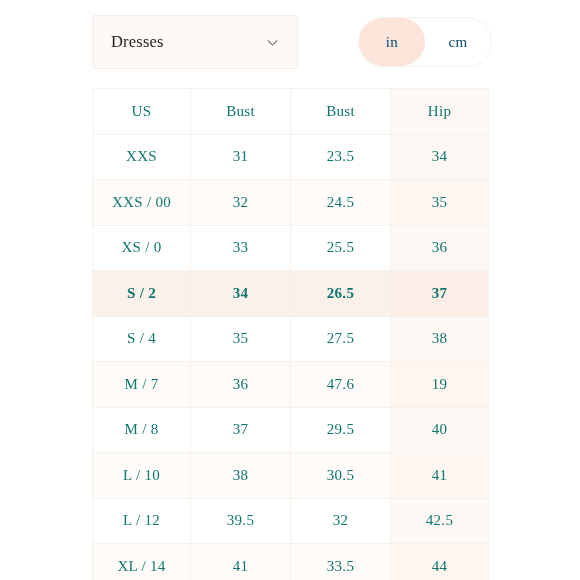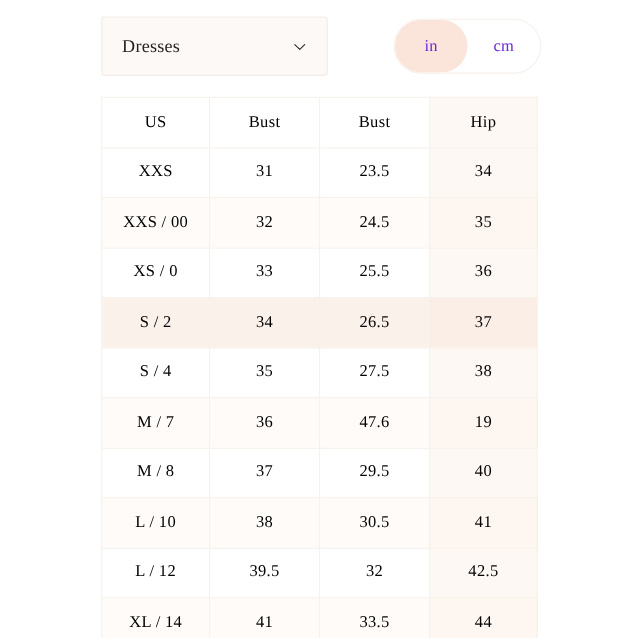--- a/index.html
+++ b/index.html
@@ -74,21 +74,21 @@
     position: relative;
   }
 
   .unit-option {
     flex: 1 1 50%;
     height: 100%;
     display: flex;
     align-items: center;
     justify-content: center;
     font-size: 15px;
-    color: #6d28d9;
+    color: #0c4a6e;
     border-radius: 26px;
     cursor: pointer;
     letter-spacing: .3px;
   }
 
   .unit-option.active {
     background: #fbe4da;
   }
 
   
@@ -102,36 +102,36 @@
   }
 
   .size-table th,
   .size-table td {
     height: 45.5px;
     text-align: center;
     vertical-align: middle;
     font-weight: normal;
     font-size: 15px;
     letter-spacing: .3px;
-    color: #000000;
+    color: #0f766e;
     border: 1px solid #f7f1ec;
     padding: 0;
     background: #ffffff;
   }
 
   .size-table col.c-us    { width: 98px; }
   .size-table col.c-bust  { width: 100px; }
   .size-table col.c-waist { width: 100px; }
   .size-table col.c-hip   { width: 98px; }
 
   
   tbody tr.stripe td { background: #fefbf9; }
 
   
-  tbody tr.highlight td { background: #fbf1eb; }
+  tbody tr.highlight td { background: #fbf1eb; font-weight: bold; }
 
   
   th.hip, td.hip { background: #fdf8f3; }
   tbody tr.stripe td.hip { background: #fdf6f1; }
   tbody tr.highlight td.hip { background: #faeee6; }
 </style>
 </head>
 <body>
 
 <div class="page">

